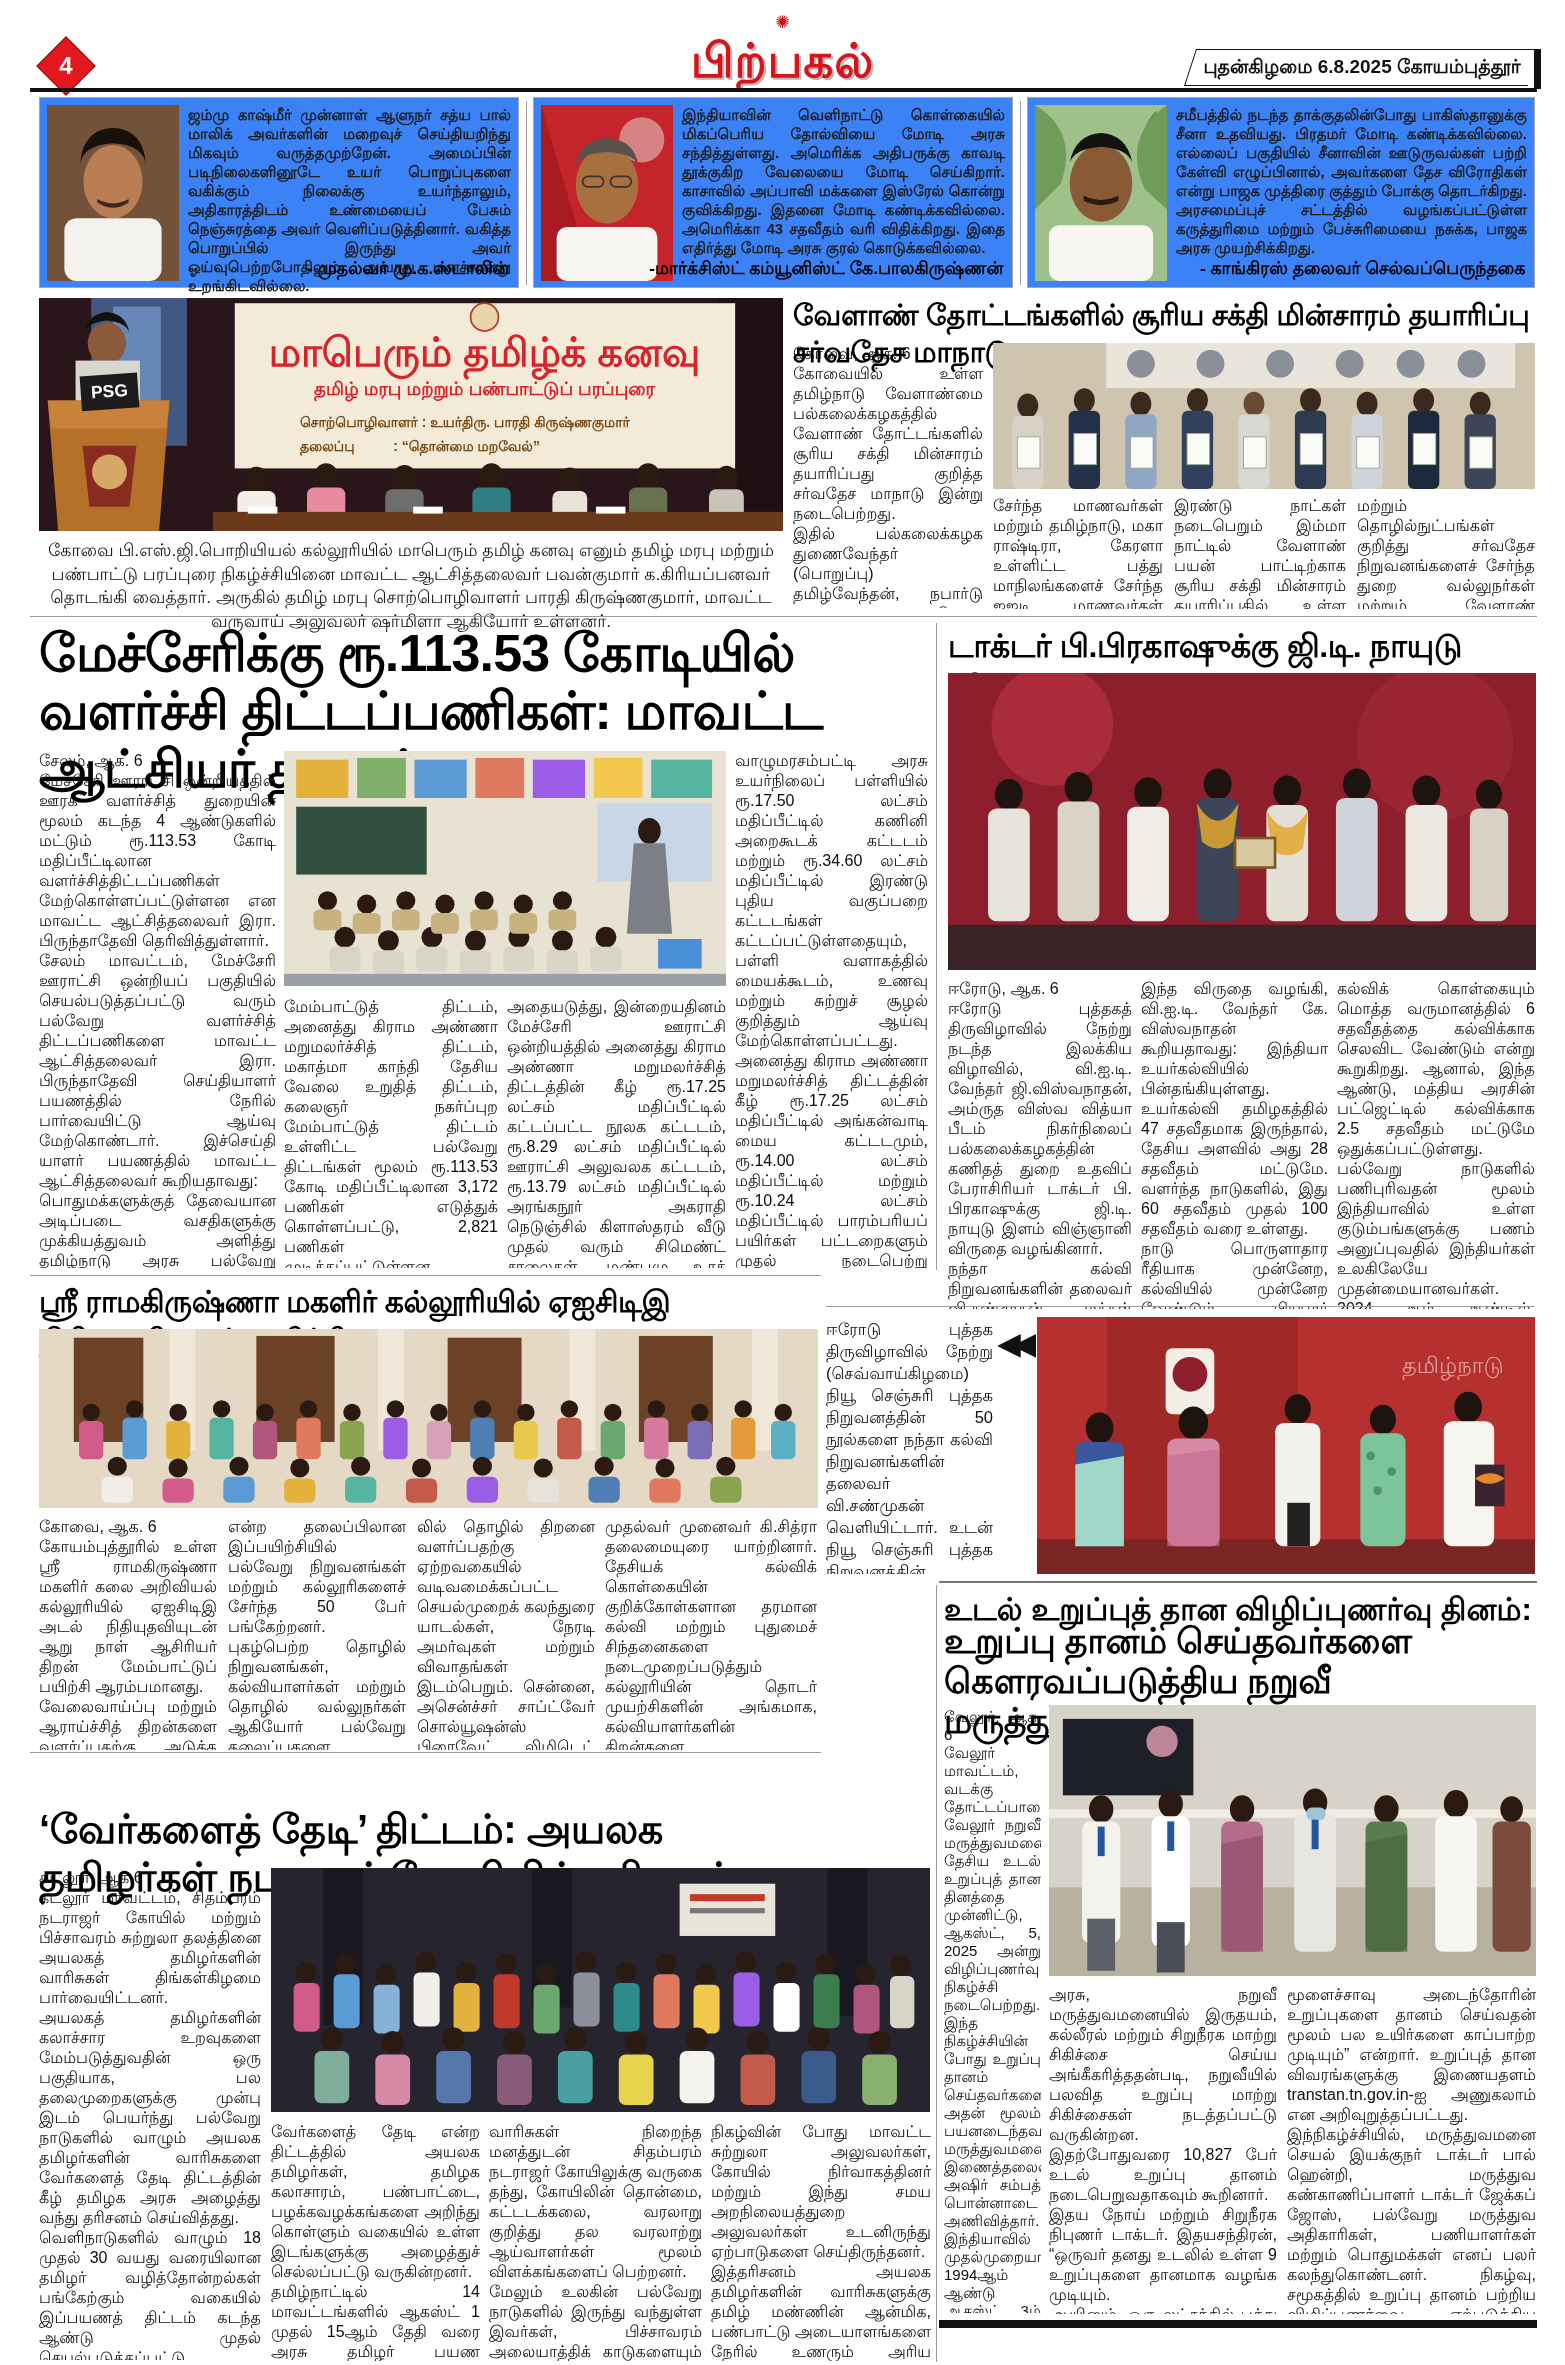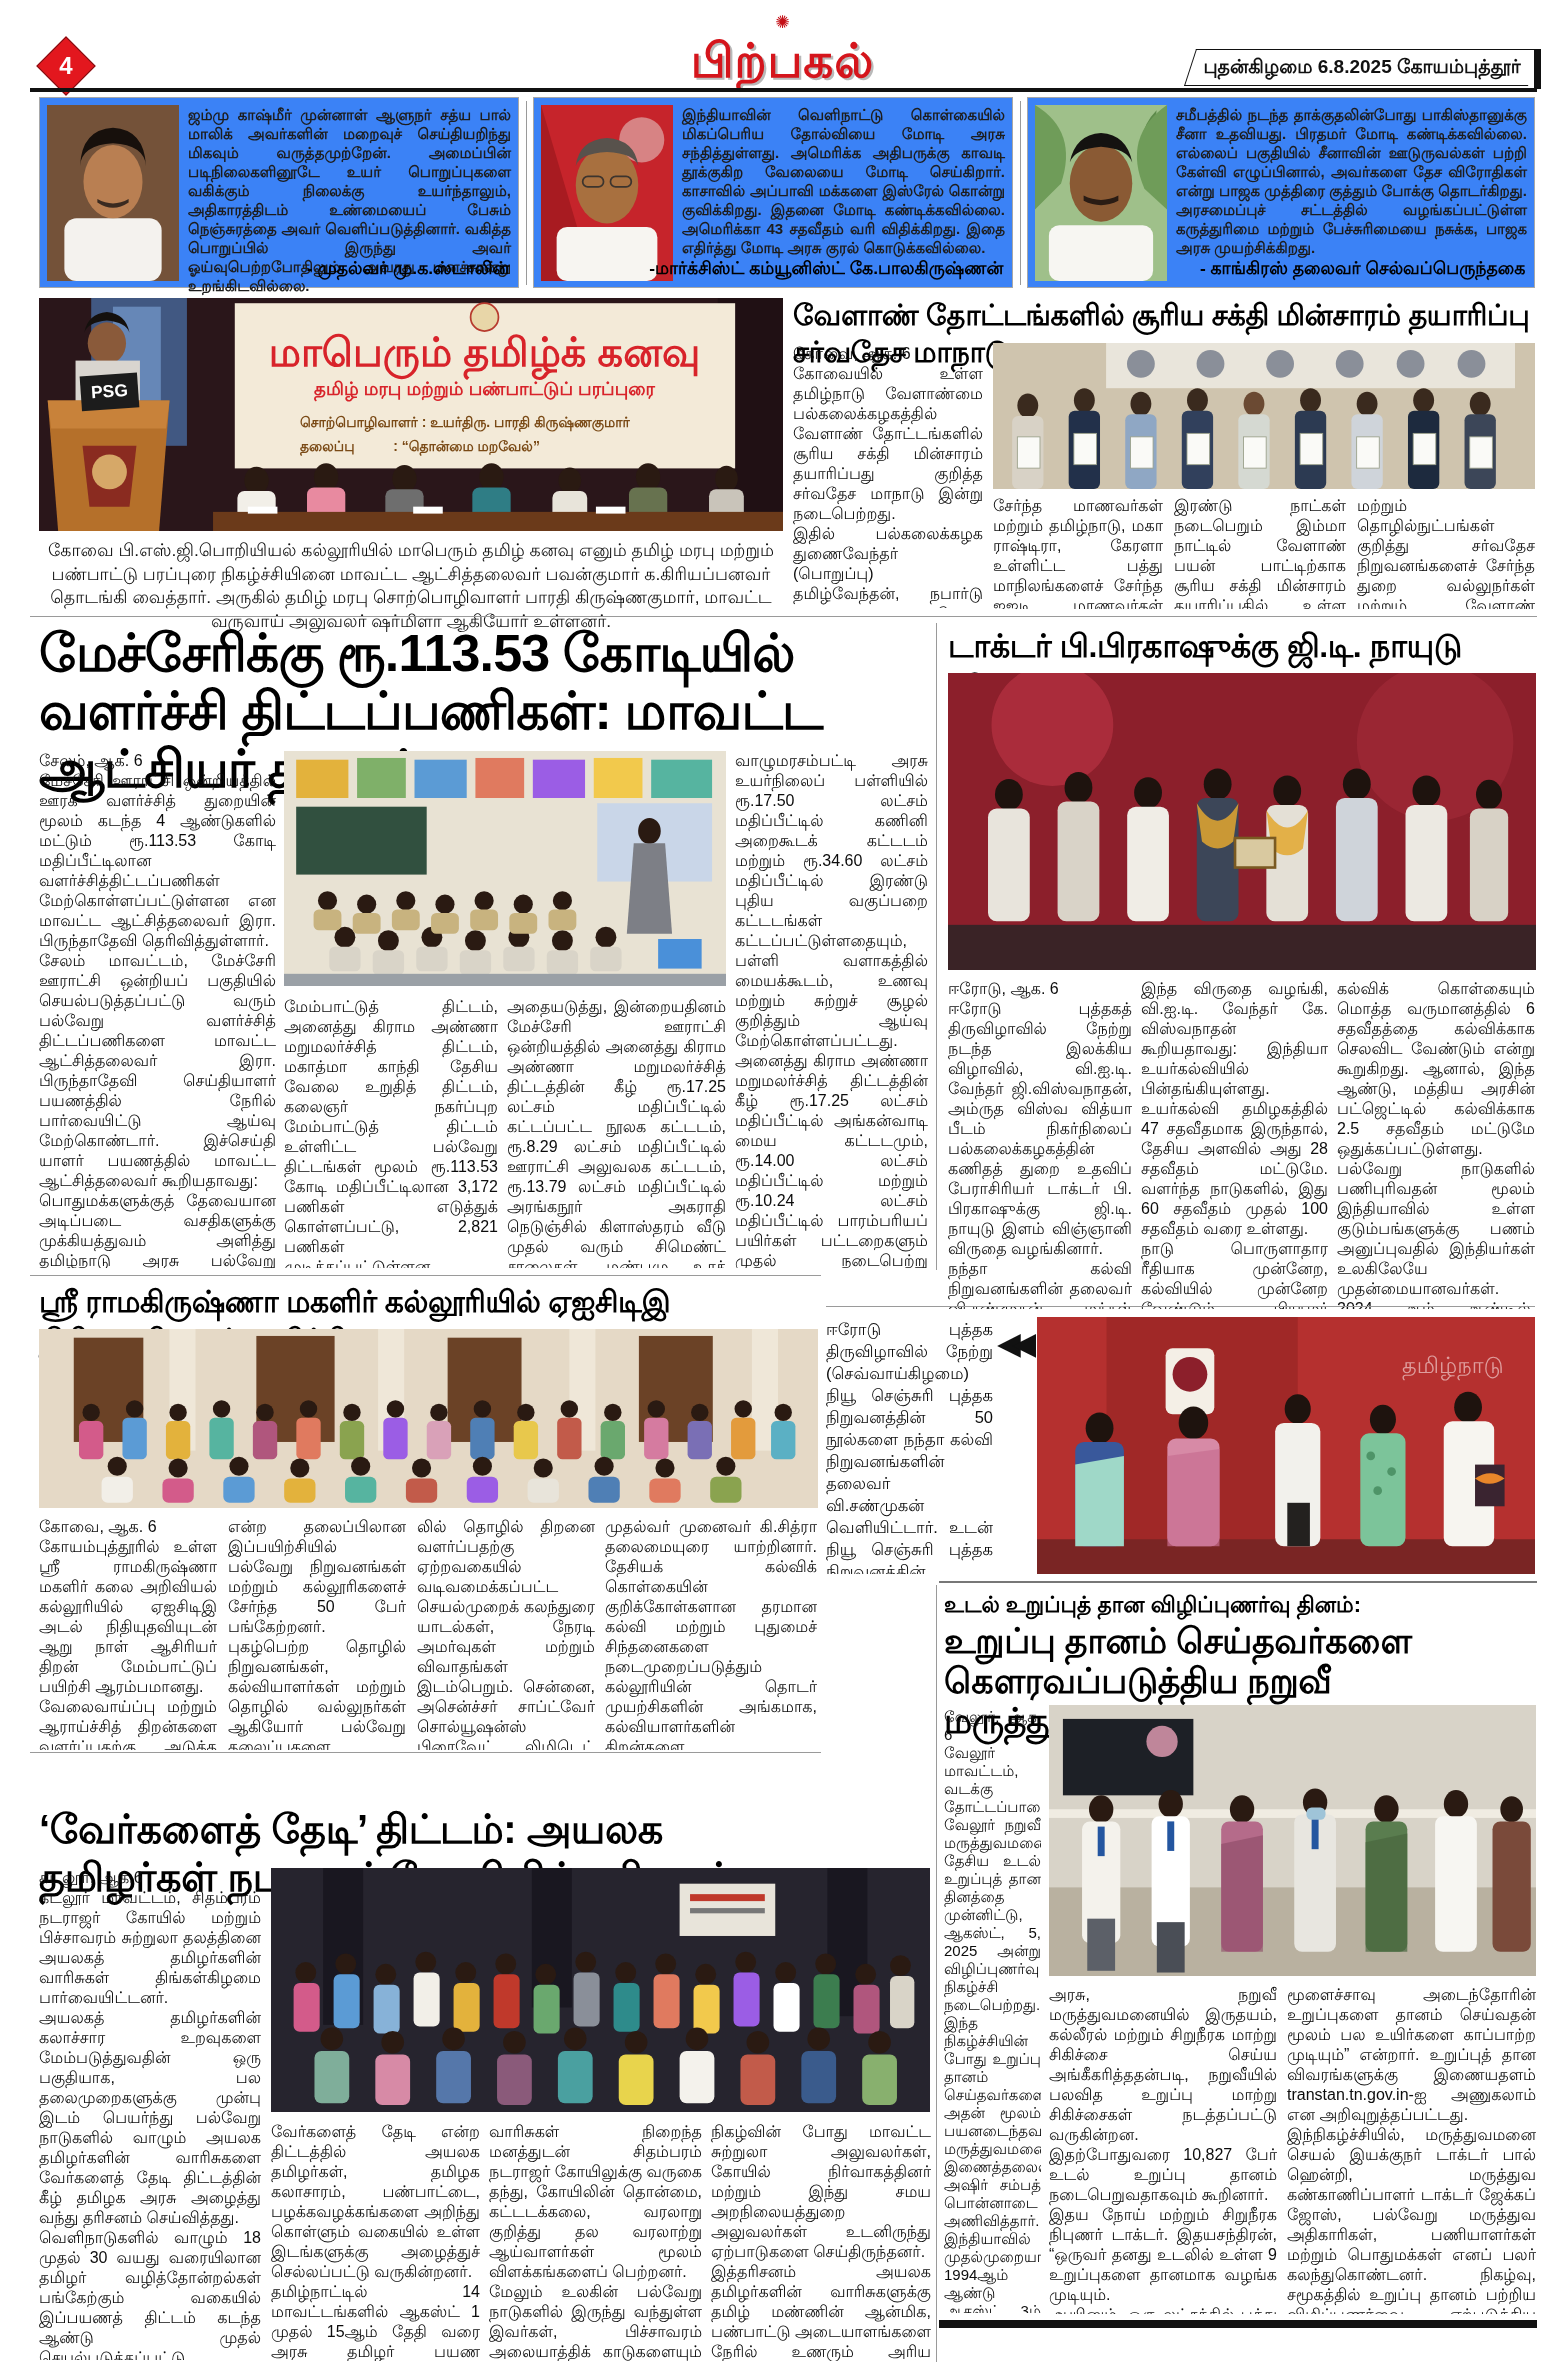--- a/index.html
+++ b/index.html
@@ -435,21 +435,21 @@
         <ellipse cx="496" cy="104" rx="16" ry="18" fill="#1e130e"></ellipse>
           <rect x="468" y="120" width="58" height="144" rx="10" fill="#f7f5f0"></rect>
         <rect x="504" y="170" width="34" height="48" fill="#3a2430"></rect>
           <path d="M504 186 q18 -12 34 0 q-18 12 -34 0 Z" fill="#e8862a"></path>
       </g>
     </svg>
   </div>
 
   <div class="hrule" style="left:939px;top:1581px;width:598px;height:1.7px;background:#777;"></div>
   <div class="vrule" style="left:936px;top:1585px;height:777px;"></div>
-  <div class="kicker" style="left:944px;top:1592px;width:600px;font-size:22px;">உடல் உறுப்புத் தான விழிப்புணர்வு தினம்:</div>
+  <div class="kicker" style="left:944px;top:1592px;width:600px;font-size:31px;">உடல் உறுப்புத் தான விழிப்புணர்வு தினம்:</div>
   <div class="headline" style="left:944px;top:1621px;width:600px;font-size:35px;line-height:40px;white-space:pre-line;">உறுப்பு தானம் செய்தவர்களை
 கௌரவப்படுத்திய நறுவீ மருத்துவமனை</div>
   <div class="col" style="left:944px;top:1708px;width:97px;height:605px;font-size:15px;line-height:18px;">வேலூர், ஆக. 6
 வேலூர் மாவட்டம், வடக்கு தோட்டப்பாளையம் வேலூர் நறுவீ மருத்துவமனையில், தேசிய உடல் உறுப்புத் தான தினத்தை முன்னிட்டு, ஆகஸ்ட், 5, 2025 அன்று விழிப்புணர்வு நிகழ்ச்சி நடைபெற்றது. இந்த நிகழ்ச்சியின் போது உறுப்பு தானம் செய்தவர்களையும், அதன் மூலம் பயனடைந்தவர்களையும் மருத்துவமனை இணைத்தலைவர் அஷிர் சம்பத் பொன்னாடை அணிவித்தார்.
 இந்தியாவில் முதல்முறையாக 1994ஆம் ஆண்டு ஆகஸ்ட், 3ம் தேதி, இதய மாற்று அறுவை சிகிச்சை வெற்றிகரமாக செய்யப்பட்டது. ஒவ்வொரு ஆண்டும் ஆக. 3ம் தேதி தேசிய உறுப்புத் தான தினமாக உள்ளது. அதன் ஒரு பகுதியே இந்த விழிப்புணர்வு நிகழ்ச்சியாகும்.
 உறுப்புகளைத் தானமாக தந்தவர்களை, தலைமை இயக்குநர் வரவேற்று</div>
   <div class="abs" style="left:1049px;top:1705px;width:487px;height:271px;">
     <svg viewBox="0 0 560 312" width="487" height="271" preserveAspectRatio="none">
       <rect width="560" height="312" fill="#d8d3c8"></rect>
       <rect x="0" y="210" width="560" height="102" fill="#b9b1a0"></rect>

